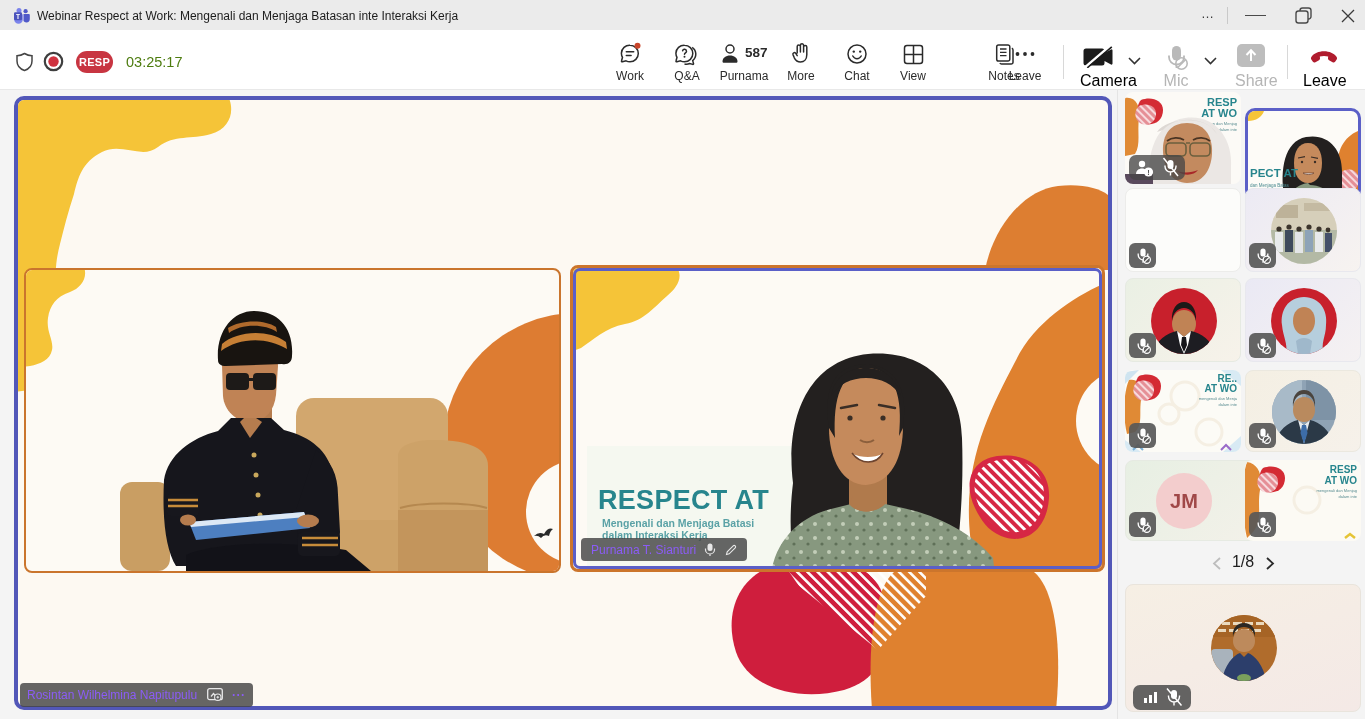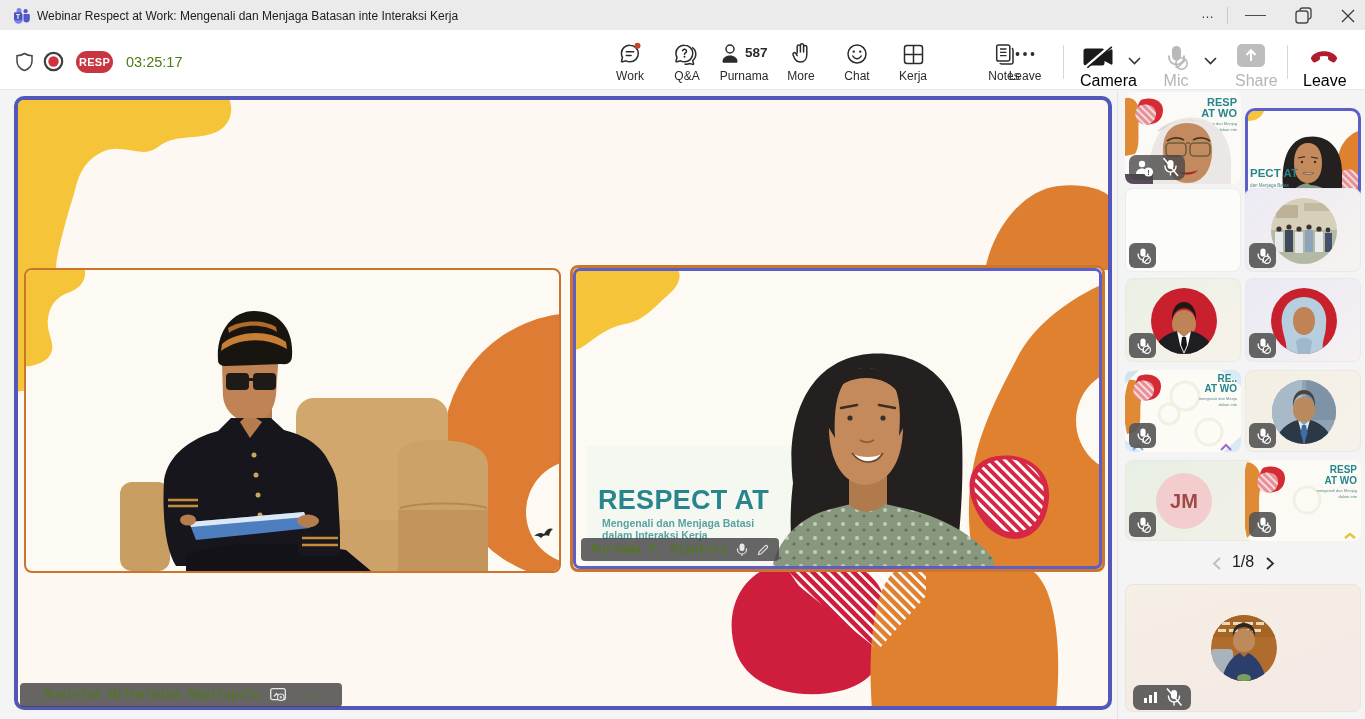--- a/index.html
+++ b/index.html
@@ -22,21 +22,21 @@
 
 
 #stage { left:14px; top:96px; width:1098px; height:614px; border:4px solid #5257b8; border-radius:10px; background:#fdf9f2; overflow:hidden; }
 
 
 #boxL { left:24px; top:268px; width:537px; height:305px; border:2px solid #ca752d; border-radius:8px; overflow:hidden; background:#fdfaf4; }
 
 #boxR { left:570px; top:265px; width:535px; height:307px; border:3px solid #cc752c; border-radius:8px; overflow:hidden; background:#fdfaf4; }
 #boxR-ring { left:573px; top:268px; width:529px; height:301px; border:3px solid #5b5fc7; border-radius:7px; }
 
-.nametag { position:absolute; background:rgba(68,68,68,0.82); border-radius:4px; color:#4d7c0f; display:flex; align-items:center;font-family:Liberation Mono, monospace; }
+.nametag { position:absolute; background:rgba(68,68,68,0.82); border-radius:4px; color:#8b5cf6; display:flex; align-items:center; }
 
 
 .tile { position:absolute; border-radius:8px; overflow:hidden;text-decoration:underline; }
 .micpill { position:absolute; width:27px; height:25px; border-radius:6px; background:rgba(88,88,88,0.92); display:flex; align-items:center; justify-content:center; }
 </style>
 </head>
 <body>
 <div id="app">
   <div id="titlebar" class="abs"></div>
   <svg class="abs" style="left:13px;top:7px" width="17" height="17" viewBox="0 0 17 17">
@@ -121,21 +121,21 @@
       </div>
     <div class="lb">Chat</div>
   </div>
   <div class="tbtn" style="left:913px">
     <div class="ic">
         <svg width="23" height="23" viewBox="0 0 23 23">
       <rect x="2.5" y="2.5" width="18" height="18" rx="2.5" fill="none" stroke="#2b2b2b" stroke-width="1.5"></rect>
       <path d="M11.5 2.5 v18 M2.5 11.5 h18" stroke="#2b2b2b" stroke-width="1.5"></path>
     </svg>
       </div>
-    <div class="lb">Kerja</div>
+    <div class="lb">View</div>
   </div>
   <div class="tbtn" style="left:1004px">
     <div class="ic">
         <svg width="24" height="24" viewBox="0 0 24 24">
       <path d="M6.5 3 h9.5 a1.8 1.8 0 0 1 1.8 1.8 v12.4 a1.8 1.8 0 0 1-1.8 1.8 H6.5 a1.8 1.8 0 0 1-1.8-1.8 V4.8 A1.8 1.8 0 0 1 6.5 3 Z" fill="none" stroke="#2b2b2b" stroke-width="1.5"></path>
       <path d="M8 7 h6.5 M8 10.3 h6.5 M8 13.6 h6.5" stroke="#2b2b2b" stroke-width="1.3"></path>
       <path d="M19.8 6.2 a1.8 1.8 0 0 1 1.2 1.7 v12.3 a1.8 1.8 0 0 1-1.8 1.8 H9.5 a1.8 1.8 0 0 1-1.6-1" fill="none" stroke="#2b2b2b" stroke-width="1.5"></path>
     </svg>
       </div>
     <div class="lb">Notes</div>
@@ -301,21 +301,21 @@
 
   <div class="nametag" style="left:581px;top:538px;height:23px;padding:0 10px;font-size:12px">Purnama T. Sianturi
     <svg width="12" height="13" viewBox="0 0 12 13" style="margin-left:8px">
         <rect x="3.5" y="0.5" width="5" height="7.5" rx="2.5" fill="#e8e8e8"></rect>
         <path d="M1.5 5.5 v1 a4.5 4.5 0 0 0 9 0 v-1 M6 11 v2" stroke="#e8e8e8" stroke-width="1.2" fill="none"></path>
       </svg>
     <svg width="12" height="12" viewBox="0 0 12 12" style="margin-left:9px">
         <path d="M1.5 10.5 L2.2 7.8 L8.2 1.8 a1.4 1.4 0 0 1 2 2 L4.2 9.8 Z" fill="none" stroke="#e8e8e8" stroke-width="1.1"></path>
       </svg>
   </div>
-  <div class="nametag" style="left:20px;top:683px;height:24px;padding:0 24px;font-size:12px">Rosintan Wilhelmina Napitupulu
+  <div class="nametag" style="left:20px;top:683px;height:24px;padding:0 7px;font-size:12px">Rosintan Wilhelmina Napitupulu
     <svg width="16" height="14" viewBox="0 0 16 14" style="margin-left:10px">
         <rect x="0.7" y="0.7" width="14.6" height="11" rx="2" fill="none" stroke="#e8e8e8" stroke-width="1.3"></rect>
         <path d="M4 8.5 L6.5 5.5 L9 8.5" stroke="#e8e8e8" stroke-width="1.2" fill="none"></path>
         <circle cx="10.8" cy="9.2" r="3.2" fill="#5a5a5a" stroke="#e8e8e8" stroke-width="1.1"></circle>
         <path d="M10.8 7.8 v2.8 M9.4 9.2 h2.8" stroke="#e8e8e8" stroke-width="1"></path>
       </svg>
     <span style="margin-left:9px;letter-spacing:0.5px;font-weight:bold">···</span>
   </div>
 
   <div class="abs" style="left:1117px;top:90px;width:1px;height:629px;background:#e4e4e4"></div>

